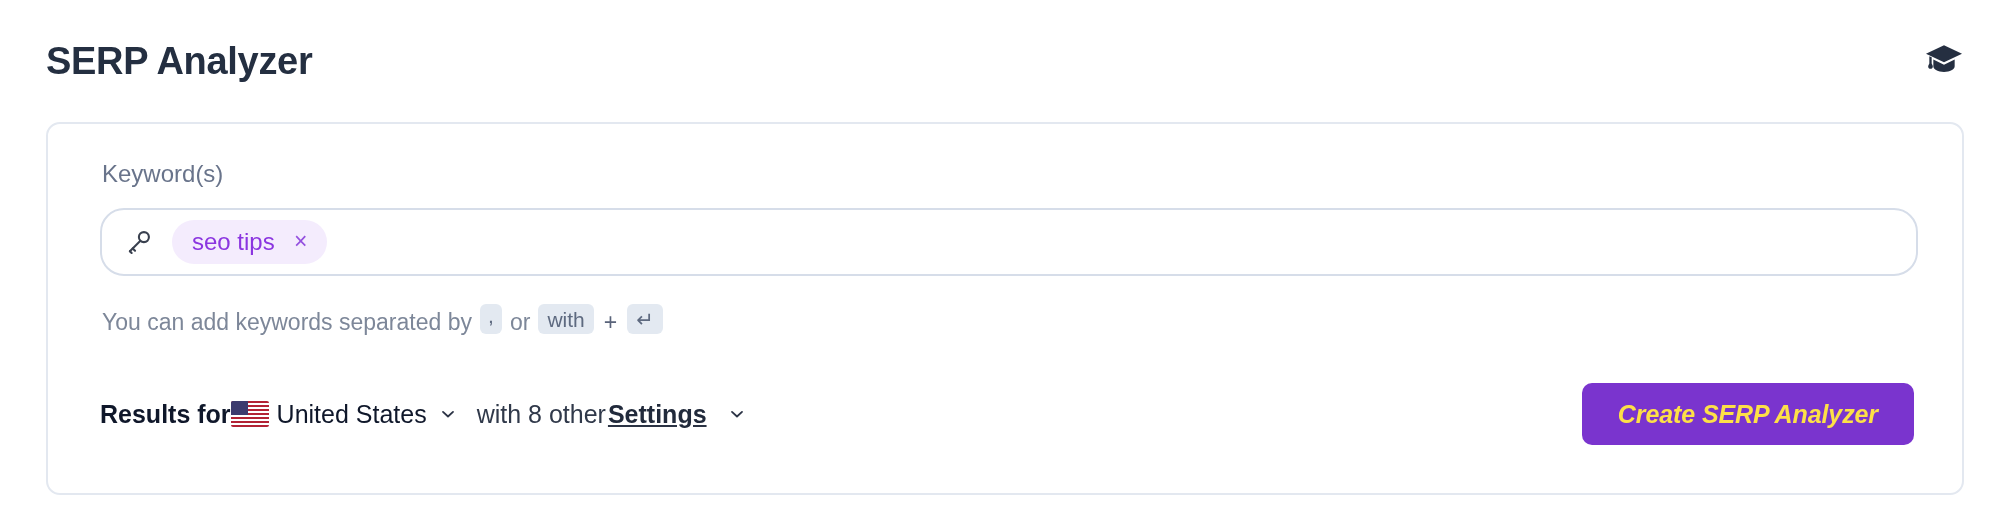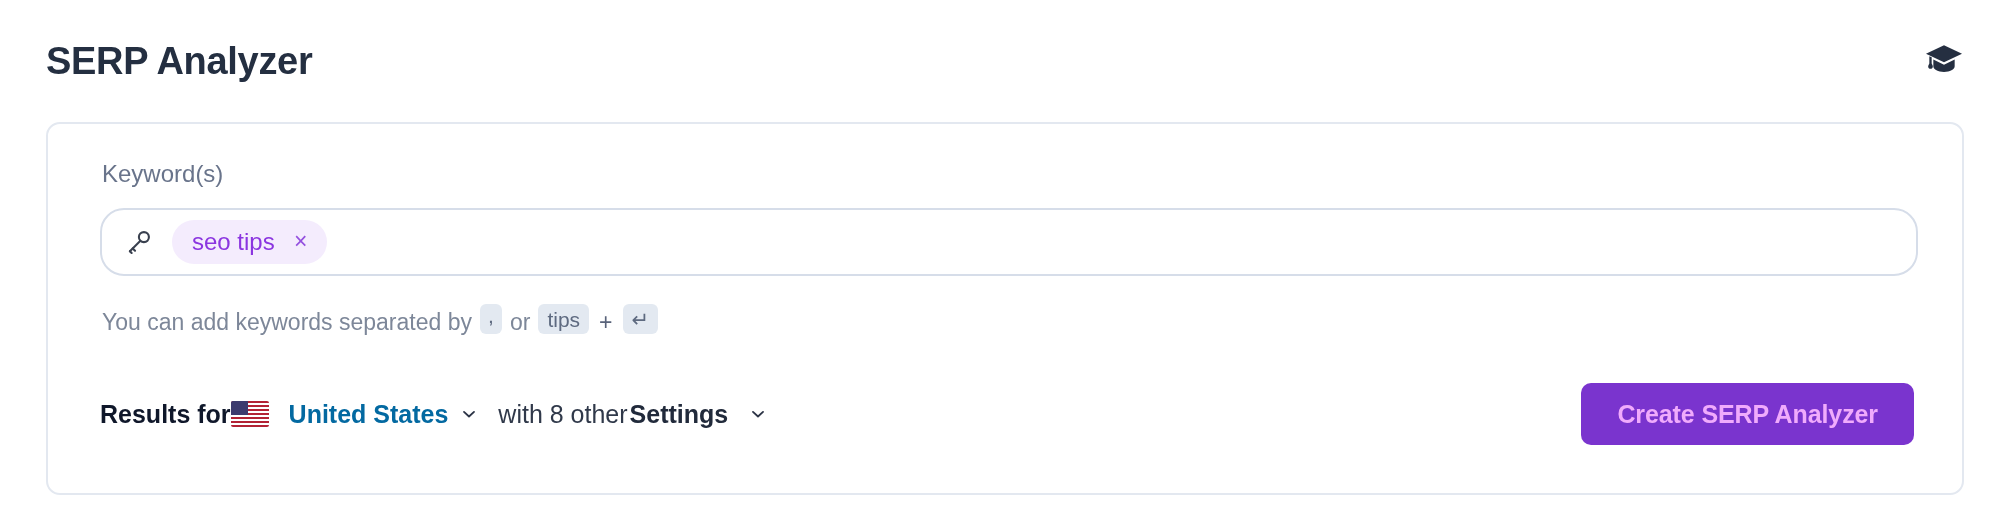--- a/index.html
+++ b/index.html
@@ -219,25 +219,24 @@
     );
   }
   .flag-canton {
     position: absolute;
     left: 0; top: 0;
     width: 17px;
     height: 14px;
     background: #3c3b6e;
   }
   .country-name {
-    font-weight: 700;
-    color: #0369a1;
+    font-weight: 400;
+    color: #0f172a;
     font-size: 25px;
     white-space: nowrap;
-    margin-left: 12px;
   }
   .chev {
     display: inline-flex;
     align-items: center;
     justify-content: center;
     width: 22px;
     height: 22px;
     margin-left: 2px;
   }
   .chev svg { display: block; }
@@ -245,44 +244,46 @@
     margin-left: 18px;
     margin-right: 2px;
     color: #30394a;
     white-space: nowrap;
   }
   .settings-picker {
     display: inline-flex;
     align-items: center;
     gap: 17px;
     cursor: pointer;
+    text-decoration: underline;
   }
   .settings-name {
     font-weight: 700;
     color: #212a3b;
     font-size: 25px;
     white-space: nowrap;
   }
 
   .cta-button {
     display: inline-flex;
     align-items: center;
     justify-content: center;
     height: 62px;
     padding: 0 36px;
     border: none;
     border-radius: 10px;
     background: #7a34ce;
-    color: #f0abfc;
+    color: #fde047;
     font-size: 25px;
     font-weight: 700;
     font-family: "Liberation Sans", "DejaVu Sans", sans-serif;
     cursor: pointer;
     white-space: nowrap;
     letter-spacing: -0.1px;
+    font-style: italic;
   }
 </style>
 </head>
 <body>
 
 <div class="page">
 
   <div class="header">
     <h1 class="page-title">SERP Analyzer</h1>
     <div class="header-icon">
@@ -311,21 +312,21 @@
         <span class="tag">
           <span class="tag-label">seo tips</span>
           <span class="tag-remove">×</span>
         </span>
       </div>
 
       <div class="hint">
         <span class="hint-text">You can add keywords separated by</span>
         <span class="kbd kbd-comma">,</span>
         <span class="hint-text">or</span>
-        <span class="kbd">tips</span>
+        <span class="kbd">with</span>
         <span class="kbd-plus">+</span>
         <span class="kbd">↵</span>
       </div>
     </div>
 
     <div class="settings-row">
       <div class="settings-left">
         <span class="results-for">Results for</span>
 
         <span class="country-picker">

